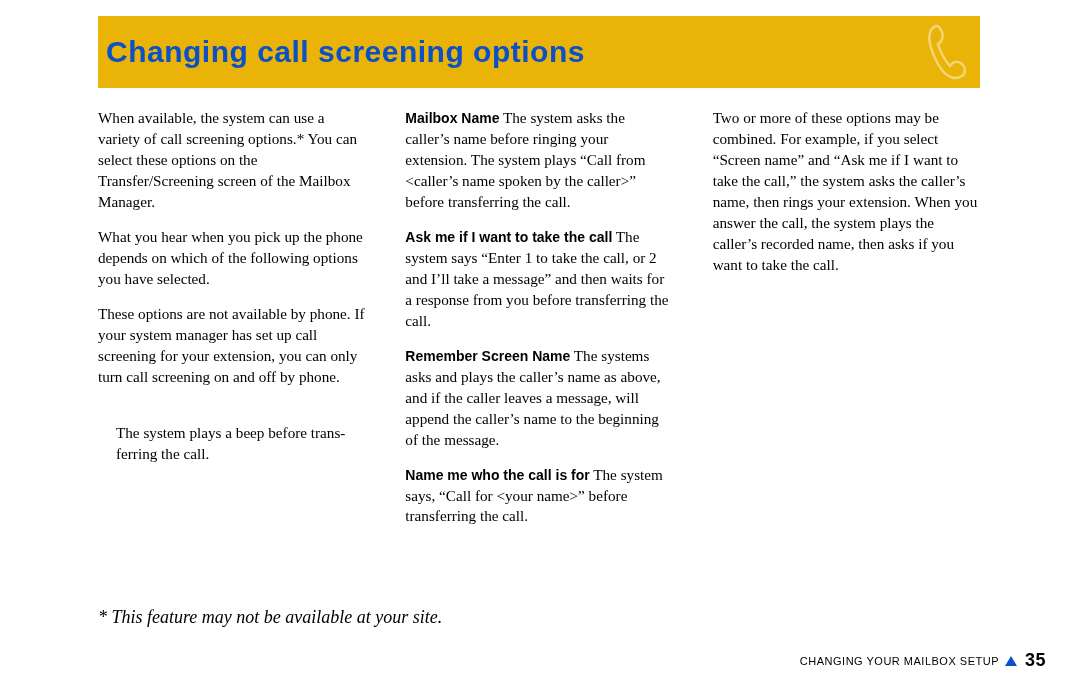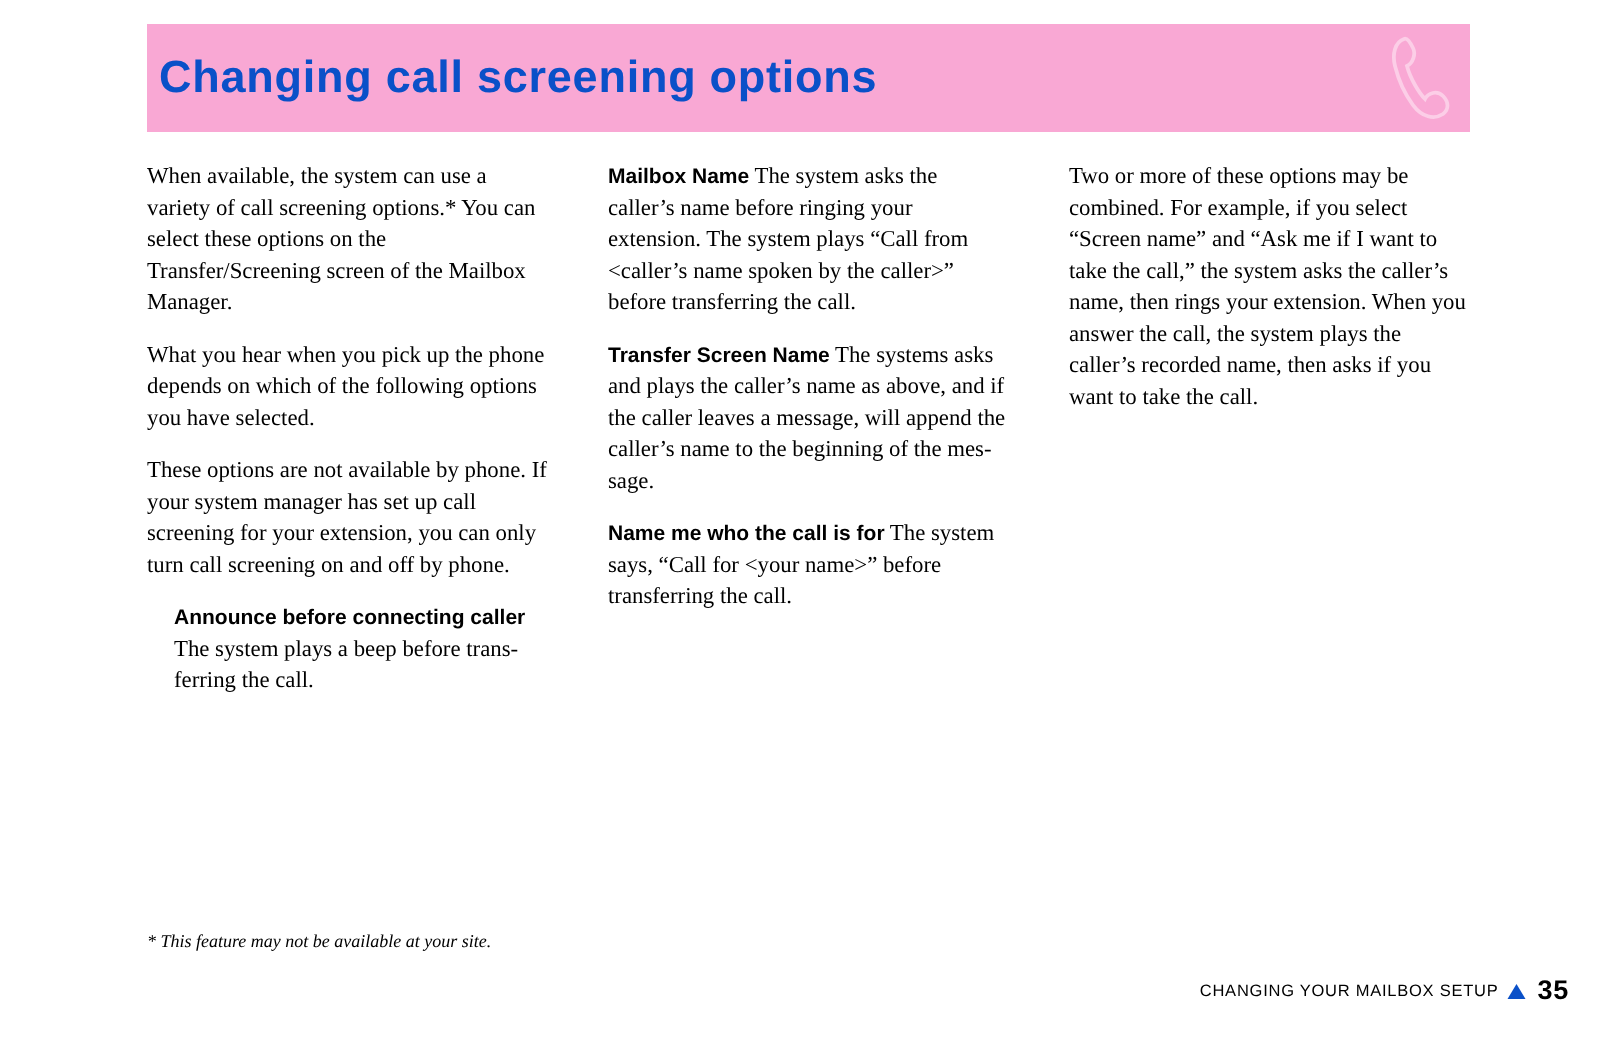--- a/index.html
+++ b/index.html
@@ -2,21 +2,21 @@
 <html><head>
 <meta charset="utf-8">
 <style>
   * { box-sizing: border-box; margin: 0; padding: 0; }
   html, body { width: 1080px; height: 693px; background: #fff; font-family: Georgia, 'Times New Roman', serif; }
   .page { position: relative; width: 1080px; height: 693px; }
   .banner {
     position: absolute;
     left: 98px; top: 16px;
     width: 882px; height: 72px;
-    background: #f9a8d4;
+    background: #eab308;
     display: flex; align-items: center;
     padding-left: 8px;
   }
   .title {
     font-family: Arial, Helvetica, sans-serif;
     font-weight: bold;
     font-size: 30px;
     color: #0a50c8;
     letter-spacing: 0.5px;
   }
@@ -42,23 +42,23 @@
     text-align: left;
   }
   .opt-head {
     font-family: Arial, Helvetica, sans-serif;
     font-weight: bold;
     font-size: 14px;
   }
   .indent-block { padding-left: 18px; }
   .footnote {
     position: absolute;
-    left: 98px; top: 620px;
+    left: 98px; top: 607px;
     font-style: italic;
-    font-size: 12px;
+    font-size: 18px;
     color: #000;
   }
   .footer {
     position: absolute;
     right: 34px; bottom: 22px;
     font-size: 11px;
     font-family: Arial, Helvetica, sans-serif;
     letter-spacing: 0.5px;
     display: flex; align-items: center; gap: 6px;
     color: #000;
@@ -90,32 +90,35 @@
   </div>
 
   <div class="columns">
 
     <div class="col">
       <p>When available, the system can use a variety of call screening options.* You can select these options on the Transfer/Screening screen of the Mailbox Man­ager.</p>
       <p>What you hear when you pick up the phone depends on which of the follow­ing options you have selected.</p>
       <p>These options are not available by phone. If your system manager has set up call screening for your extension, you can only turn call screening on and off by phone.</p>
       <div class="indent-block">
         <p>
-          <span class="opt-head">Announce before connecting caller</span><br>
+          <br>
           <span>The system plays a beep before trans­ferring the call.</span>
         </p>
       </div>
     </div>
 
     <div class="col">
       <p>
         <span class="opt-head">Mailbox Name</span><span>  The system asks the caller’s name before ringing your extension. The system plays “Call from &lt;caller’s name spoken by the caller&gt;” before transferring the call.</span>
       </p>
       <p>
-        <span class="opt-head">Transfer Screen Name</span><span>    The sys­tems asks and plays the caller’s name as above, and if the caller leaves a message, will append the caller’s name to the beginning of the mes­sage.</span>
+        <span class="opt-head">Ask me if I want to take the call</span><span>  The system says “Enter 1 to take the call, or 2 and I’ll take a message” and then waits for a response from you before transferring the call.</span>
+      </p>
+      <p>
+        <span class="opt-head">Remember Screen Name</span><span>    The sys­tems asks and plays the caller’s name as above, and if the caller leaves a message, will append the caller’s name to the beginning of the mes­sage.</span>
       </p>
       <p>
         <span class="opt-head">Name me who the call is for</span><span>  The sys­tem says, “Call for &lt;your name&gt;” before transferring the call.</span>
       </p>
     </div>
 
     <div class="col">
       <p>Two or more of these options may be combined. For example, if you select “Screen name” and “Ask me if I want to take the call,” the system asks the caller’s name, then rings your extension. When you answer the call, the system plays the caller’s recorded name, then asks if you want to take the call.</p>
     </div>
 

